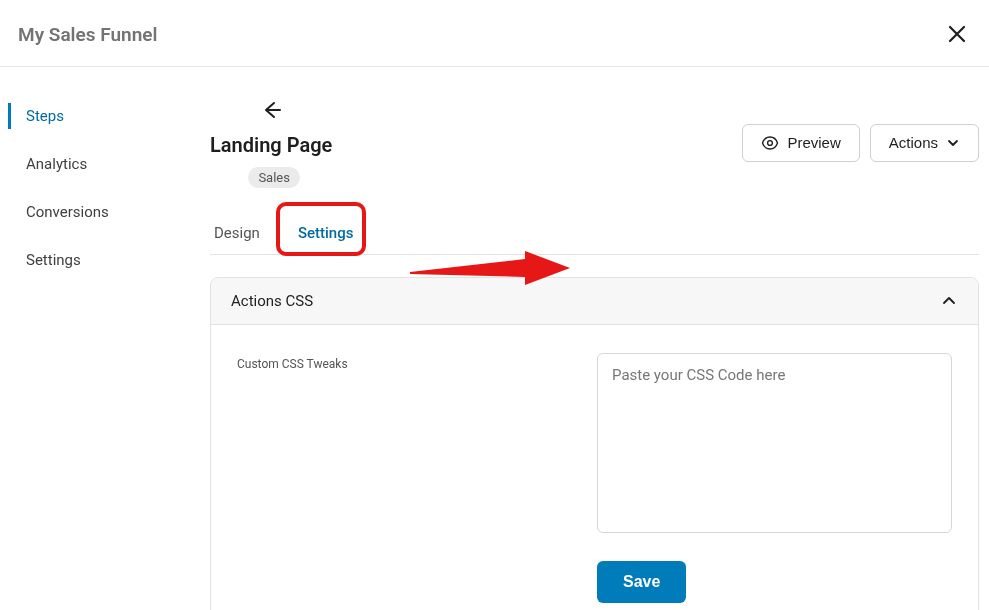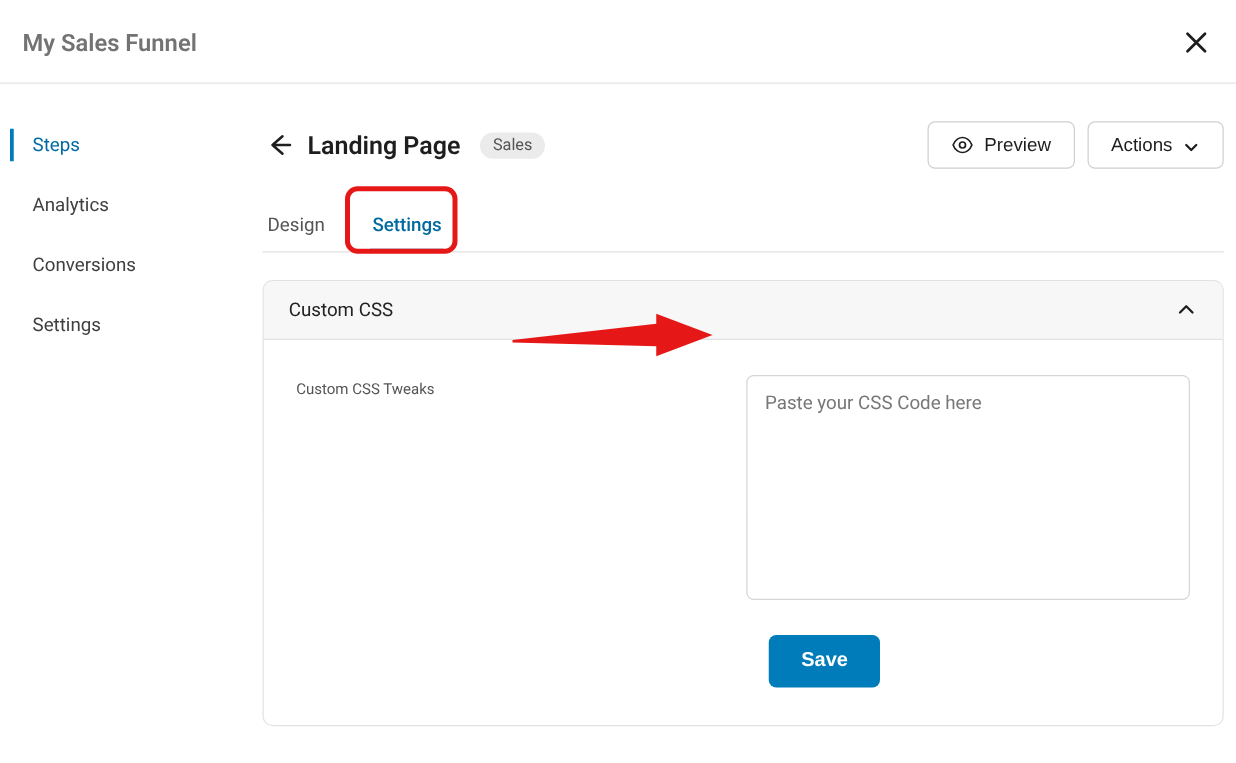--- a/index.html
+++ b/index.html
@@ -62,20 +62,21 @@
     .header-row {
       display: flex;
       align-items: center;
       justify-content: space-between;
       margin-bottom: 28px;
     }
     .header-left {
       display: flex;
       align-items: center;
       gap: 10px;
+      flex-direction: column;
     }
     .back-arrow {
       cursor: pointer;
       padding: 2px;
     }
     .back-arrow svg { display: block; }
     .page-title {
       font-size: 20px;
       font-weight: 600;
       color: #1e1e1e;
@@ -87,21 +88,21 @@
       padding: 3px 10px;
       border-radius: 11px;
       margin-left: 6px;
     }
     .header-right {
       display: flex;
       gap: 10px;
     }
     .btn {
       display: flex;
-      align-items: flex-end;
+      align-items: center;
       gap: 8px;
       border: 1px solid #d0d0d0;
       background: #fff;
       border-radius: 6px;
       padding: 9px 18px;
       font-size: 15px;
       color: #1e1e1e;
       cursor: pointer;
     }
     .btn svg { display: block; }
@@ -198,21 +199,20 @@
     .save-btn {
       margin-top: 28px;
       background: #007cba;
       color: #fff;
       border: none;
       border-radius: 6px;
       padding: 12px 26px;
       font-size: 16px;
       font-weight: 600;
       cursor: pointer;
-      margin-left: 18px;
     }
     .red-arrow {
       position: absolute;
       left: 432px;
       top: 278px;
       pointer-events: none;
     }
   </style>
 </head>
 <body>
@@ -265,21 +265,21 @@
     <div class="tabs-wrap">
       <div class="tabs">
         <div class="tab"><span>Design</span></div>
         <div class="tab active"><span>Settings</span></div>
       </div>
       <div class="tab-highlight-box" style="left:66px;"></div>
     </div>
 
     <div class="panel">
       <div class="panel-header">
-        <div class="panel-title">Custom CSS</div>
+        <div class="panel-title">Actions CSS</div>
         <svg width="18" height="18" viewBox="0 0 18 18">
             <path d="M4 11 L9 6 L14 11" stroke="#1e1e1e" stroke-width="1.8" fill="none" stroke-linecap="round" stroke-linejoin="round"></path>
           </svg>
       </div>
       <div class="panel-body">
         <div class="field-label">Custom CSS Tweaks</div>
         <div class="field-input">
           <textarea class="textarea" placeholder="Paste your CSS Code here" style=""></textarea>
           <button class="save-btn"><span>Save</span></button>
         </div>

